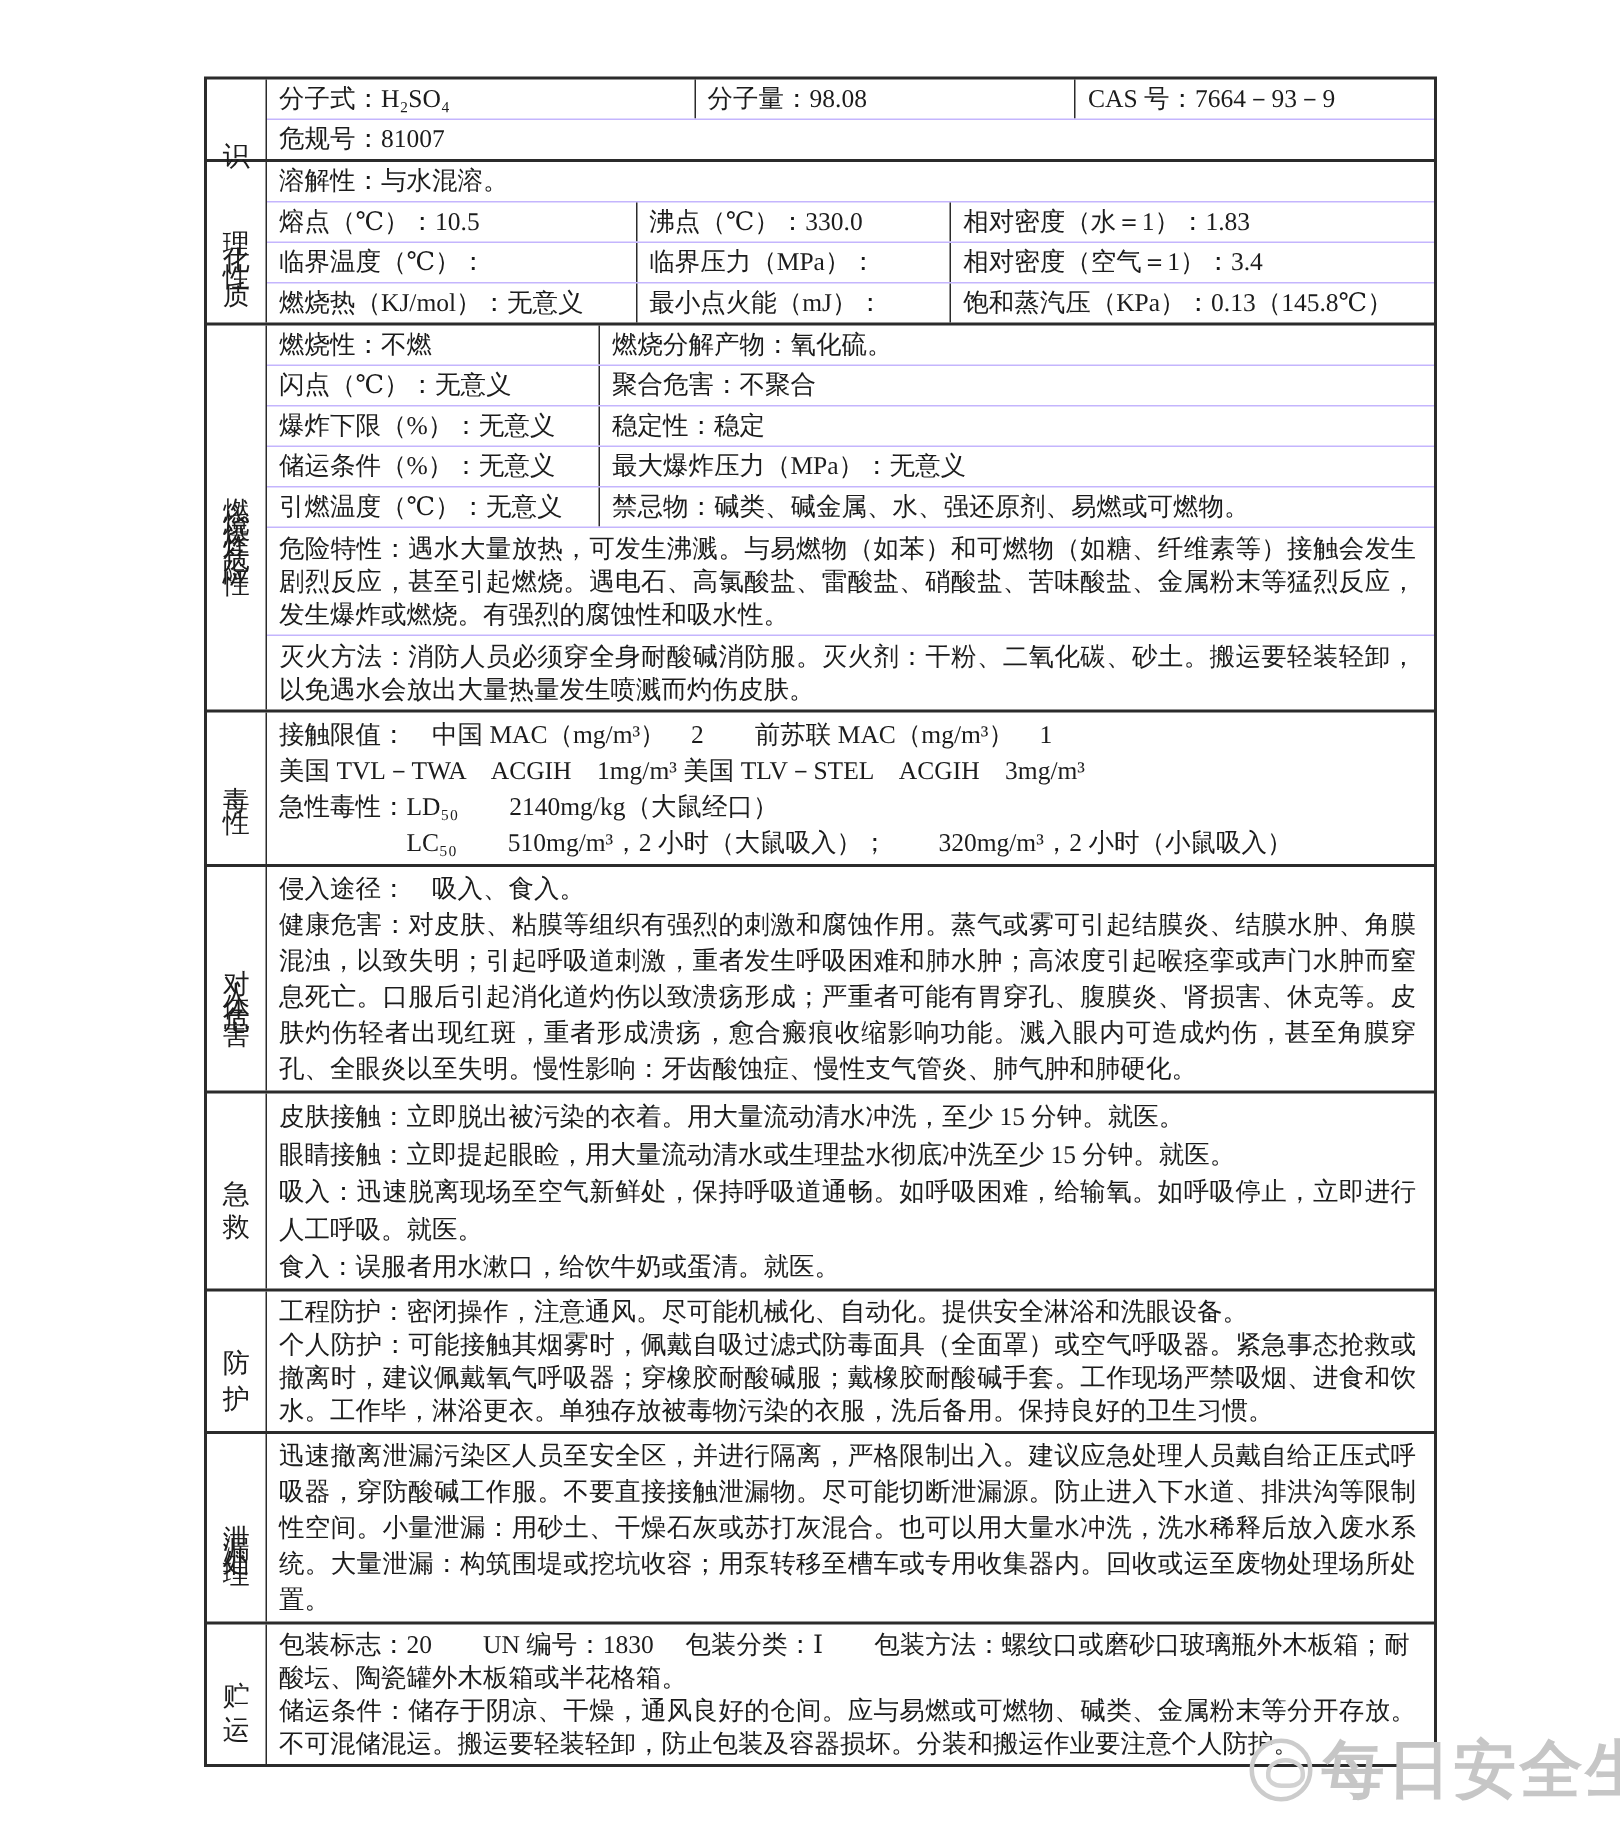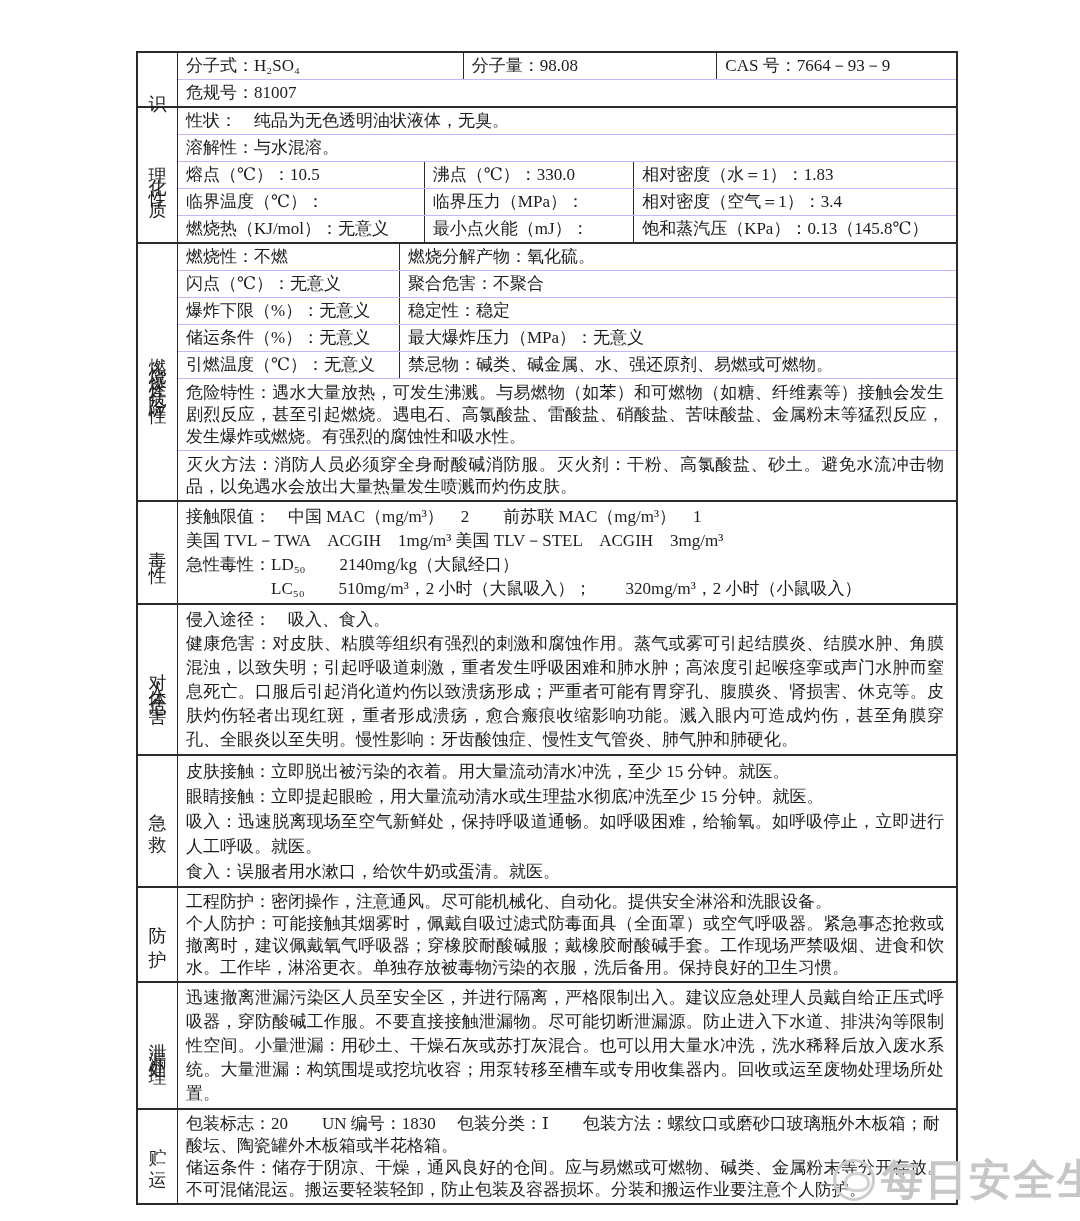--- a/index.html
+++ b/index.html
@@ -118,23 +118,20 @@
       </div>
     </div>
   </div>
 
   <div class="section">
     <div class="label-cell">
       <span class="label-text ls-m">理化性质</span>
     </div>
     <div class="content">
       <div class="row">
-        <div class="cell" style="flex:1">性状：　纯品为无色透明油状液体，无臭。</div>
-      </div>
-      <div class="row">
         <div class="cell" style="flex:1">溶解性：与水混溶。</div>
       </div>
       <div class="row">
         <div class="cell c3b-1">熔点（℃）：10.5</div>
         <div class="cell c3b-2">沸点（℃）：330.0</div>
         <div class="cell c3b-3">相对密度（水＝1）：1.83</div>
       </div>
       <div class="row">
         <div class="cell c3b-1">临界温度（℃）：</div>
         <div class="cell c3b-2">临界压力（MPa）：</div>
@@ -170,21 +167,21 @@
         <div class="cell c2-2">最大爆炸压力（MPa）：无意义</div>
       </div>
       <div class="row">
         <div class="cell c2-1">引燃温度（℃）：无意义</div>
         <div class="cell c2-2">禁忌物：碱类、碱金属、水、强还原剂、易燃或可燃物。</div>
       </div>
       <div class="pcell lh22">
         <div class="pline">危险特性：遇水大量放热，可发生沸溅。与易燃物（如苯）和可燃物（如糖、纤维素等）接触会发生剧烈反应，甚至引起燃烧。遇电石、高氯酸盐、雷酸盐、硝酸盐、苦味酸盐、金属粉末等猛烈反应，发生爆炸或燃烧。有强烈的腐蚀性和吸水性。</div>
       </div>
       <div class="pcell lh22">
-        <div class="pline">灭火方法：消防人员必须穿全身耐酸碱消防服。灭火剂：干粉、高氯酸盐、砂土。避免水流冲击物品，以免遇水会放出大量热量发生喷溅而灼伤皮肤。</div>
+        <div class="pline">灭火方法：消防人员必须穿全身耐酸碱消防服。灭火剂：干粉、二氧化碳、砂土。搬运要轻装轻卸，以免遇水会放出大量热量发生喷溅而灼伤皮肤。</div>
       </div>
     </div>
   </div>
 
   <div class="section">
     <div class="label-cell">
       <span class="label-text ls-l">毒性</span>
     </div>
     <div class="content">
       <div class="pcell lh24">

